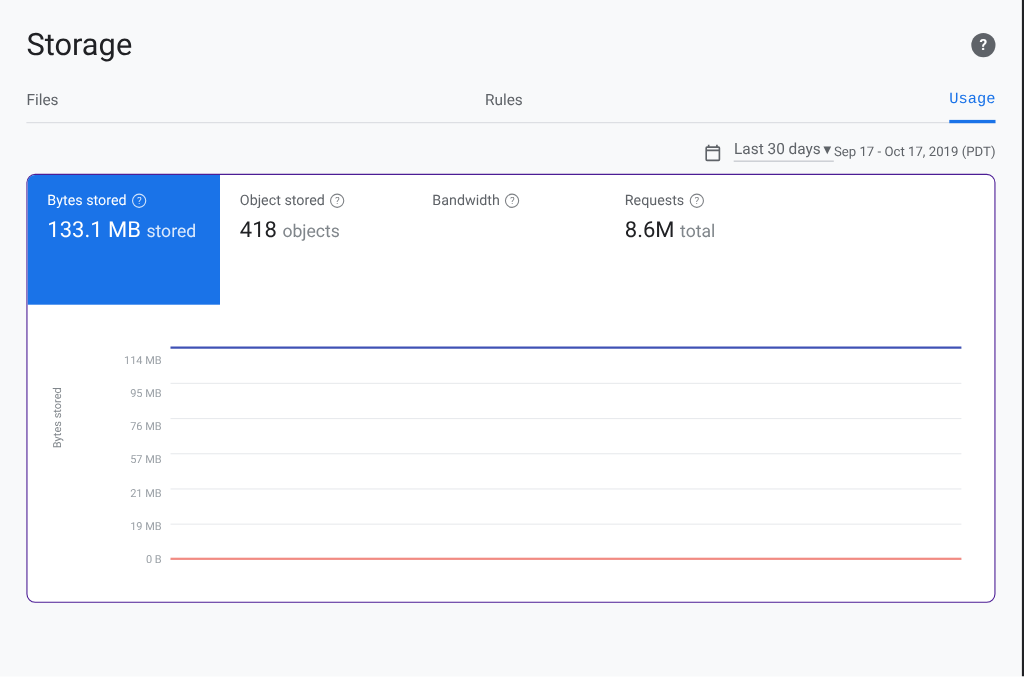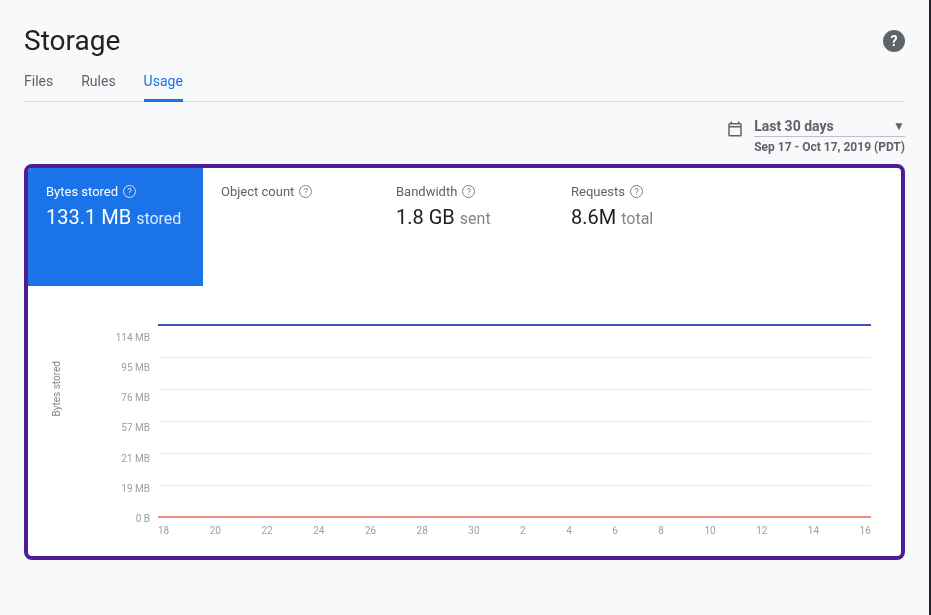--- a/index.html
+++ b/index.html
@@ -13,21 +13,21 @@
     }
     .page {
       padding: 24px 24px 0 24px;
       border-right: 2px solid #202124;
       height: 100%;
     }
     .header {
       display: flex;
       justify-content: space-between;
       align-items: center;
-      margin-bottom: 8px;
+      margin-bottom: 18px;
     }
     .page-title {
       font-size: 28px;
       font-weight: 400;
       color: #202124;
     }
     .help-circle {
       width: 22px;
       height: 22px;
       border-radius: 50%;
@@ -37,54 +37,55 @@
       align-items: center;
       justify-content: center;
       font-size: 14px;
       font-weight: 700;
       cursor: pointer;
     }
     .tabs {
       display: flex;
       gap: 28px;
       border-bottom: 1px solid #dadce0;
+      justify-content: space-between;
     }
     .tab {
       padding: 8px 0 10px 0;
       font-size: 14px;
       color: #5f6368;
       cursor: pointer;
       border-bottom: 3px solid transparent;
       margin-bottom: -1px;
     }
     .tab.active {
       color: #1a73e8;
       border-bottom-color: #1a73e8;
+      font-family: Liberation Mono, monospace;
     }
     .date-picker-row {
       display: flex;
       justify-content: flex-end;
       padding: 16px 0 10px 0;
     }
     .date-picker {
       display: flex;
       align-items: flex-start;
       gap: 10px;
     }
     .cal-icon {
       width: 18px;
       height: 18px;
       margin-top: 2px;
       color: #5f6368;
     }
     .date-texts {
       display: flex;
-      flex-direction: column;
+      flex-direction: row;
       min-width: 150px;
-      font-weight: bold;
     }
     .date-range-label {
       font-size: 14px;
       color: #5f6368;
       display: flex;
       justify-content: space-between;
       align-items: center;
       padding-bottom: 2px;
       border-bottom: 1px solid #bdc1c6;
     }
@@ -92,21 +93,21 @@
       color: #5f6368;
       font-size: 12px;
     }
     .date-sub {
       font-size: 12px;
       color: #5f6368;
       margin-top: 3px;
     }
     .card {
       background: #fff;
-      border: 4px solid #4c1d95;
+      border: 1px solid #4c1d95;
       border-radius: 8px;
       overflow: hidden;
     }
     .metrics-row {
       display: flex;
     }
     .metric {
       padding: 16px 18px;
       min-width: 175px;
     }
@@ -251,32 +252,32 @@
           <span>Bytes stored</span>
           <span class="q-icon">?</span>
         </div>
         <div class="metric-value">
           <span>133.1 MB</span>
           <span class="metric-suffix">stored</span>
         </div>
       </div>
       <div class="metric">
         <div class="metric-label">
-          <span>Object count</span>
+          <span>Object stored</span>
           <span class="q-icon">?</span>
+        </div>
+        <div class="metric-value">
+          <span>418</span>
+          <span class="metric-suffix">objects</span>
         </div>
       </div>
       <div class="metric">
         <div class="metric-label">
           <span>Bandwidth</span>
           <span class="q-icon">?</span>
-        </div>
-        <div class="metric-value">
-          <span>1.8 GB</span>
-          <span class="metric-suffix">sent</span>
         </div>
       </div>
       <div class="metric">
         <div class="metric-label">
           <span>Requests</span>
           <span class="q-icon">?</span>
         </div>
         <div class="metric-value">
           <span>8.6M</span>
           <span class="metric-suffix">total</span>
@@ -300,33 +301,16 @@
             <div class="gridline" style="bottom: 0%;"></div>
             <div class="gridline" style="bottom: 16.6667%;"></div>
             <div class="gridline" style="bottom: 33.3333%;"></div>
             <div class="gridline" style="bottom: 50%;"></div>
             <div class="gridline" style="bottom: 66.6667%;"></div>
             <div class="gridline" style="bottom: 83.3333%;"></div>
             <div class="gridline" style="bottom: 100%;"></div>
             <div class="series-line" style="background: rgb(63, 81, 181); bottom: 100%;"></div>
             <div class="series-line" style="background: rgb(242, 139, 130); bottom: 0%;"></div>
           </div>
-        <div class="x-ticks" id="x-ticks">
-            <div class="x-tick">18</div>
-            <div class="x-tick">20</div>
-            <div class="x-tick">22</div>
-            <div class="x-tick">24</div>
-            <div class="x-tick">26</div>
-            <div class="x-tick">28</div>
-            <div class="x-tick">30</div>
-            <div class="x-tick">2</div>
-            <div class="x-tick">4</div>
-            <div class="x-tick">6</div>
-            <div class="x-tick">8</div>
-            <div class="x-tick">10</div>
-            <div class="x-tick">12</div>
-            <div class="x-tick">14</div>
-            <div class="x-tick">16</div>
-          </div>
       </div>
     </div>
   </div>
 </div>
 
 </body></html>

